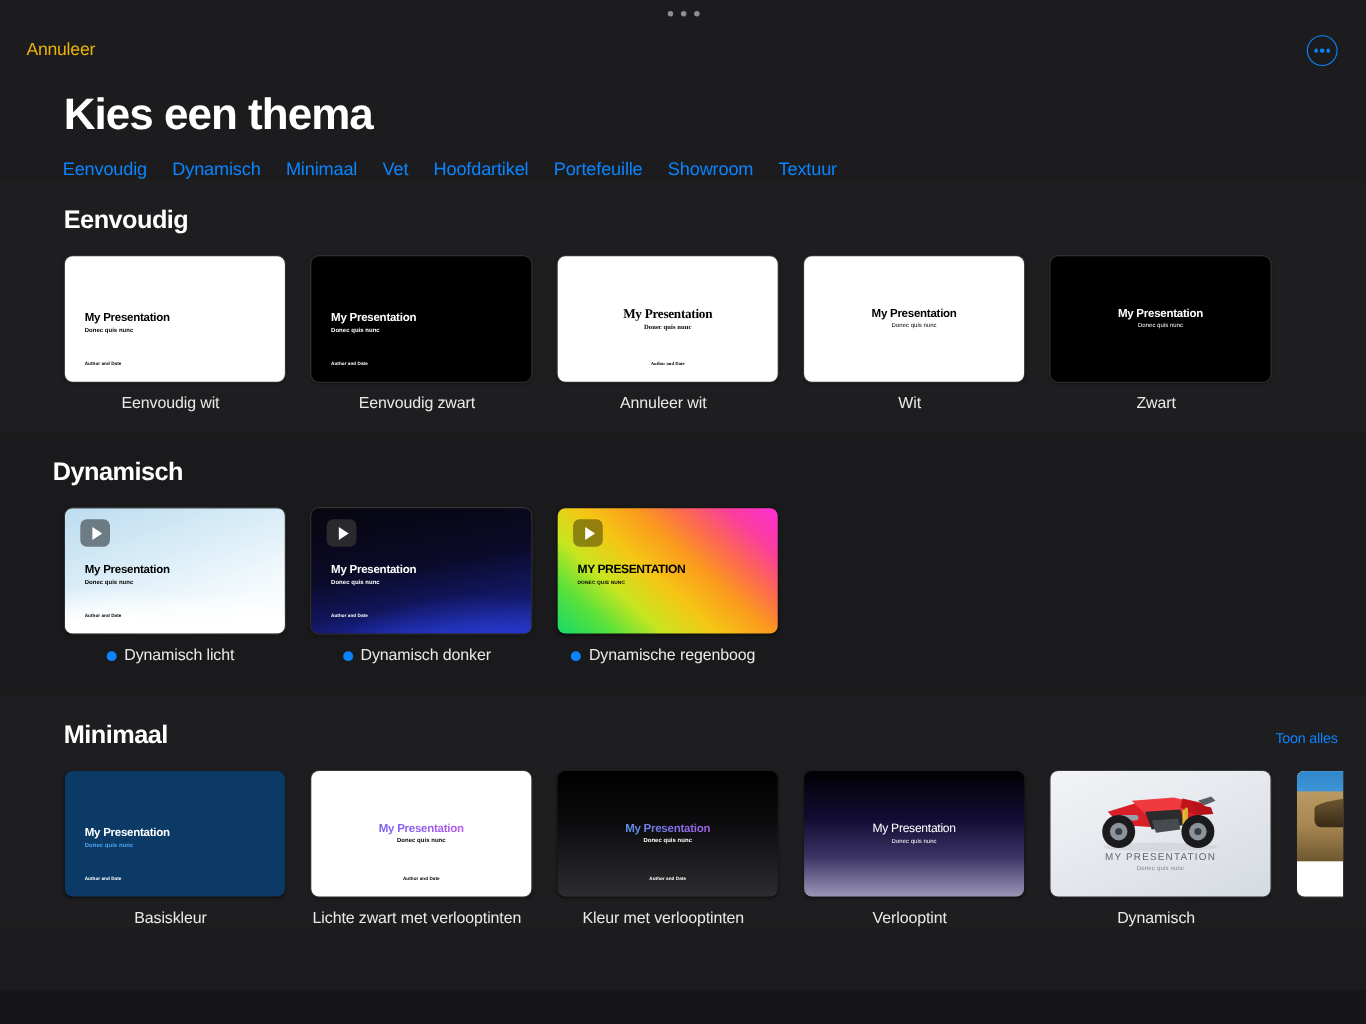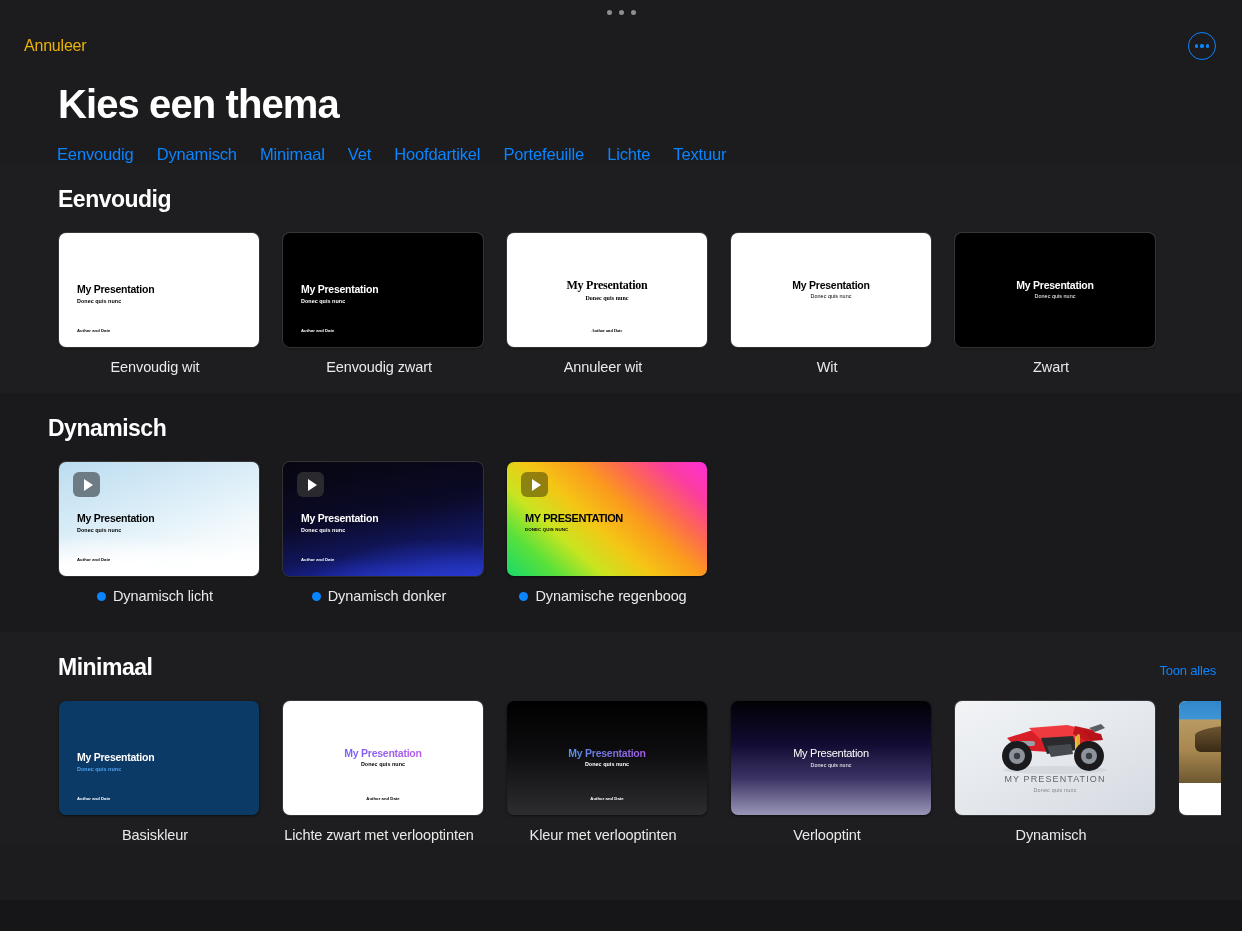--- a/index.html
+++ b/index.html
@@ -230,21 +230,21 @@
 
 <div class="page-title">Kies een thema</div>
 
 <div class="tabs">
   <button class="tab">Eenvoudig</button>
   <button class="tab">Dynamisch</button>
   <button class="tab">Minimaal</button>
   <button class="tab">Vet</button>
   <button class="tab">Hoofdartikel</button>
   <button class="tab">Portefeuille</button>
-  <button class="tab">Lichte</button>
+  <button class="tab">Showroom</button>
   <button class="tab">Textuur</button>
 </div>
 
 <div class="section plain" style="padding-bottom:18px;">
   <div class="section-head">
     <div class="section-title">Eenvoudig</div>
   </div>
   <div class="row">
 
     <div class="theme-cell">

